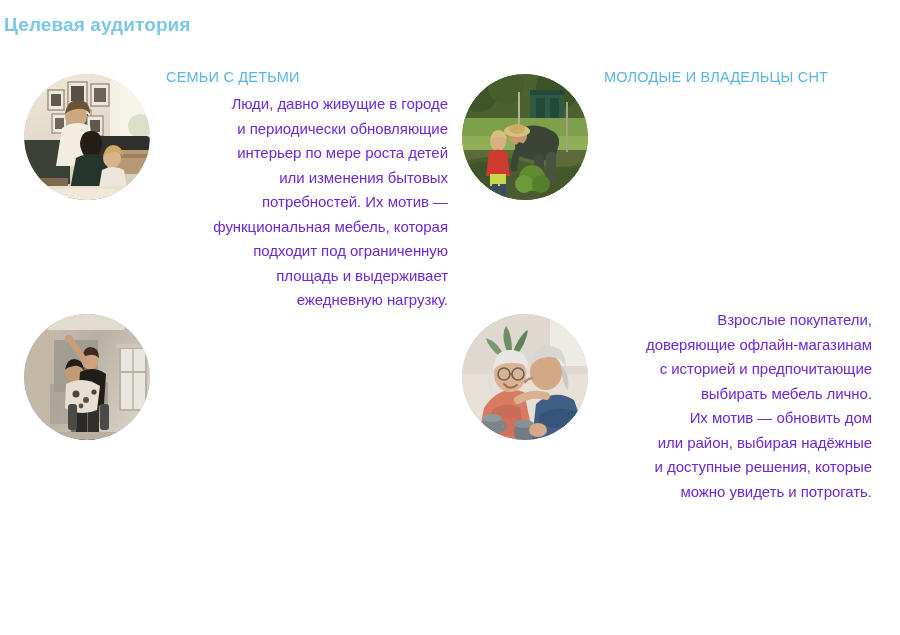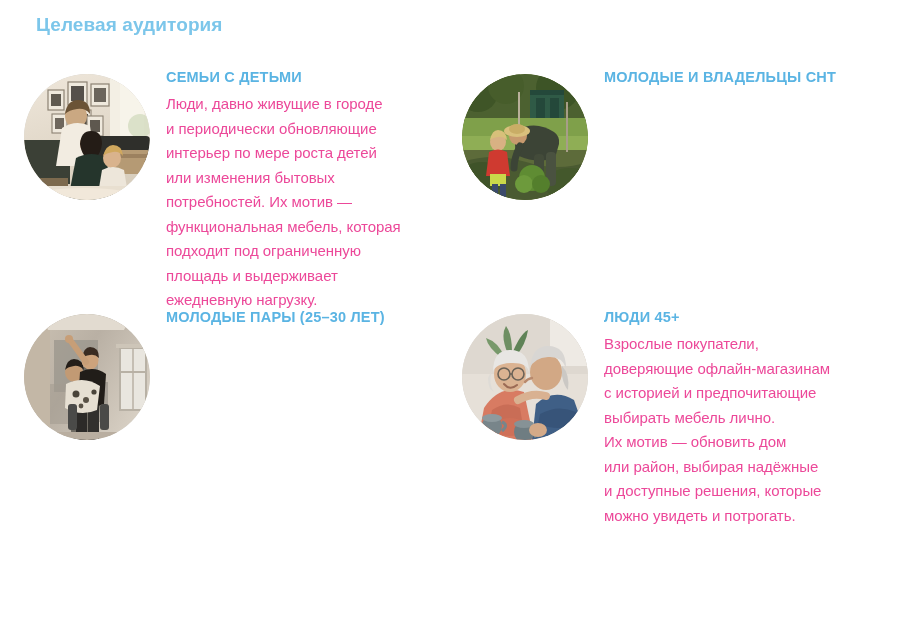--- a/index.html
+++ b/index.html
@@ -21,21 +21,21 @@
     position: relative;
     width: 900px;
     height: 635px;
     background: #ffffff;
     box-sizing: border-box;
   }
 
   
   .page-title {
     position: absolute;
-    left: 36px;
+    left: 4px;
     top: 14px;
     font-size: 19px;
     font-weight: 700;
     letter-spacing: 0.1px;
     color: #7cc6ea;
     line-height: 1.2;
     white-space: nowrap;
   }
 
   
@@ -80,35 +80,36 @@
   .card-text {
     padding-top: 6px;
   }
   .card-text-1 { width: 282px; }
   .card-text-2 { width: 272px; }
   .card-text-3 { width: 285px; }
   .card-text-4 { width: 268px; }
 
   .persona-heading {
     font-size: 14.5px;
-    font-weight: 700;
+    font-weight: 400;
     color: #5ab4e3;
     letter-spacing: 0.2px;
     margin: 0 0 6px 0;
     line-height: 1.25;
     white-space: nowrap;
   }
 
   .persona-body {
     font-size: 15px;
     line-height: 24.5px;
-    color: #ec4899;
+    color: #6d28d9;
     margin: 0;
     white-space: pre-line;
     letter-spacing: -0.05px;
+    text-align: right;
   }
 </style>
 </head>
 <body>
 
 <div id="slide">
 
   <div class="page-title">Целевая аудитория</div>
 
   <div class="cards">
@@ -296,21 +297,20 @@
               <circle cx="45" cy="25" r="4" fill="#c79e77"></circle>
 
               <rect x="44" y="90" width="9" height="26" rx="3" fill="#4a4a48"></rect>
               <rect x="76" y="90" width="9" height="26" rx="3" fill="#4a4a48"></rect>
 
               <rect x="0" y="118" width="126" height="8" fill="#b9aea0"></rect>
             </g>
           </svg>
         </div>
         <div class="card-text card-text-3">
-          <div class="persona-heading">МОЛОДЫЕ ПАРЫ (25–30 ЛЕТ)</div>
         </div>
       </div>
 
       <div class="card card-right">
         <div class="photo">
           <svg viewBox="0 0 126 126" xmlns="http://www.w3.org/2000/svg" aria-hidden="true">
             <defs>
               <clipPath id="c4">
                   <circle cx="63" cy="63" r="63"></circle>
                 </clipPath>
@@ -354,21 +354,20 @@
               <path d="M40 108 q7 3 0 9" stroke="#78858a" stroke-width="3" fill="none"></path>
               <ellipse cx="62" cy="118" rx="10" ry="11" fill="#6f7d82"></ellipse>
               <ellipse cx="62" cy="110" rx="10" ry="4" fill="#869296"></ellipse>
               <path d="M72 114 q7 3 0 9" stroke="#6f7d82" stroke-width="3" fill="none"></path>
 
               <ellipse cx="76" cy="116" rx="9" ry="7" fill="#d4aa88"></ellipse>
             </g>
           </svg>
         </div>
         <div class="card-text card-text-4">
-          <div class="persona-heading">ЛЮДИ 45+</div>
           <div class="persona-body">Взрослые покупатели,
 доверяющие офлайн-магазинам
 с историей и предпочитающие
 выбирать мебель лично.
 Их мотив — обновить дом
 или район, выбирая надёжные
 и доступные решения, которые
 можно увидеть и потрогать.</div>
         </div>
       </div>

